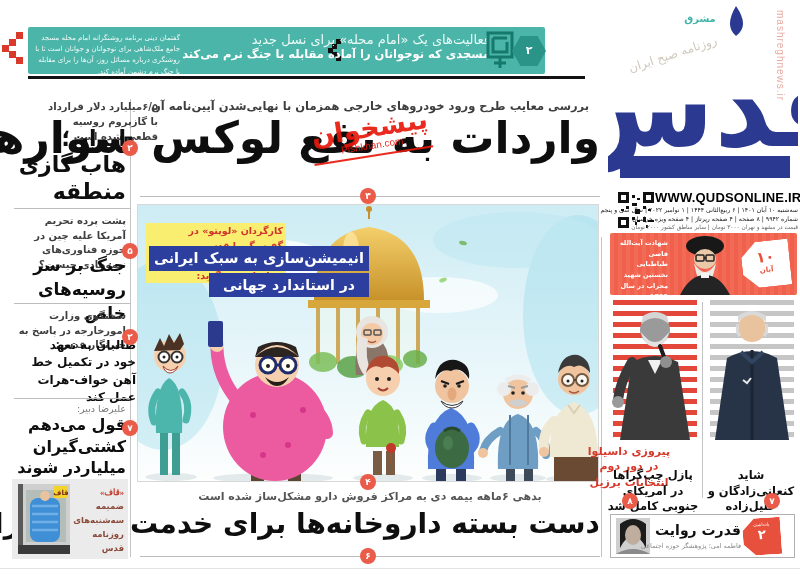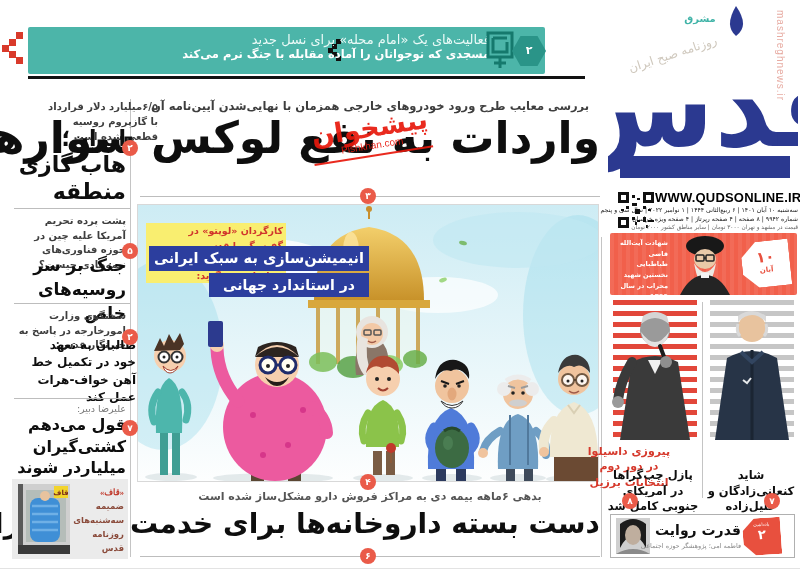--- a/index.html
+++ b/index.html
@@ -33,20 +33,21 @@
     <g fill="#d93a2b">
         <rect x="14" y="0" width="7" height="7"></rect>
         <rect x="7" y="7" width="7" height="7"></rect>
     <rect x="0" y="13" width="7" height="7"></rect>
         <rect x="7" y="19" width="7" height="7"></rect>
         <rect x="14" y="25" width="7" height="7"></rect>
       </g>
   </svg>
 
   <div class="banner">
+    <div class="abs" style="left:7px;top:6px;width:145px;font-size:7px;line-height:1.6;color:#f2fbf9;text-align:right;">گفتمان دینی برنامه روشنگرانه امام محله مسجد جامع ملک‌شاهی برای نوجوانان و جوانان است تا با روشنگری درباره مسائل روز، آن‌ها را برای مقابله با جنگ نرم دشمن آماده کند.</div>
     <svg class="abs" style="left:300px;top:12px;" width="14" height="22">
       <g fill="#10100f">
           <rect x="8" y="0" width="5" height="5"></rect>
           <rect x="4" y="5" width="5" height="5"></rect>
       <rect x="0" y="9" width="5" height="5"></rect>
           <rect x="4" y="13" width="5" height="5"></rect>
           <rect x="8" y="17" width="5" height="5"></rect>
         </g>
     </svg>
     <div class="abs nowrap" style="left:262px;top:5px;width:200px;font-size:13px;color:#eafaf7;text-align:center;">فعالیت‌های یک «امام محله» برای نسل جدید</div>

